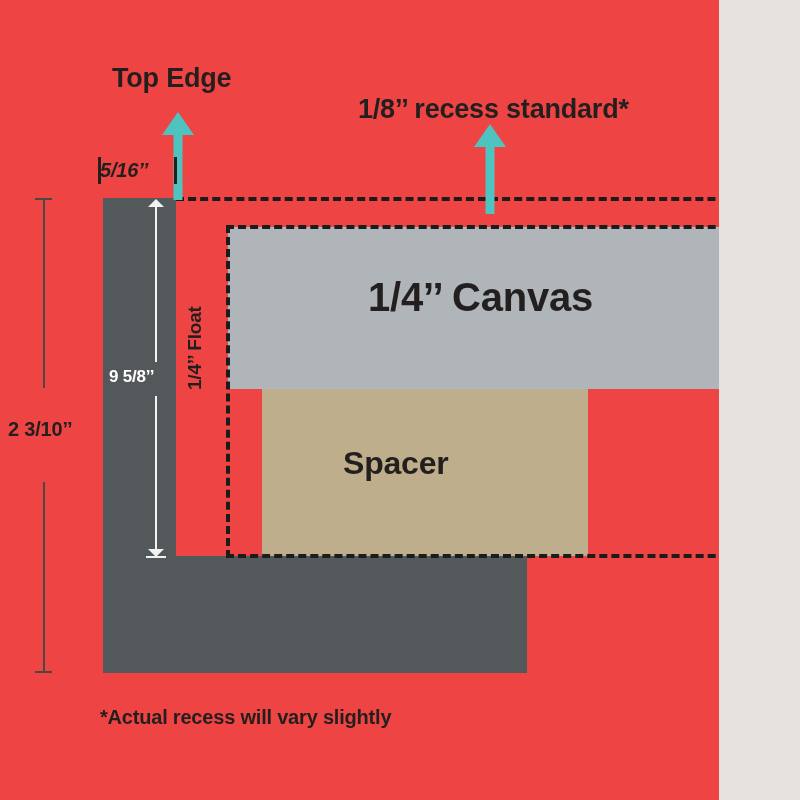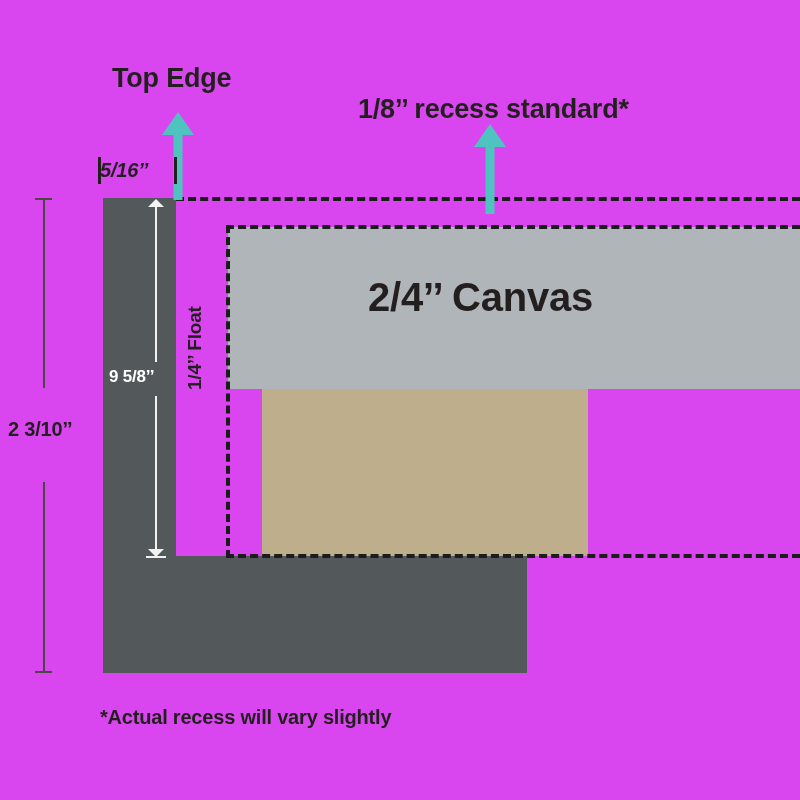--- a/index.html
+++ b/index.html
@@ -5,23 +5,23 @@
   html, body {
     margin: 0;
     padding: 0;
   }
   body {
     background: #e6e2dd;
     font-family: "Liberation Sans", sans-serif;
   }
   #stage {
     position: relative;
-    width: 800px;
+    width: 719px;
     height: 800px;
-    background: #d946ef;
+    background: #ef4444;
     overflow: hidden;
   }
 
   
   .block { position: absolute; }
 
   #frame-vertical {
     left: 103px; top: 198px;
     width: 73px; height: 360px;
     background: #53595a;
@@ -233,19 +233,20 @@
   <div class="label" id="label-recess">1/8’’ recess standard*</div>
 
   <div class="label" id="label-fivesixteenths">5/16’’</div>
 
   <div class="label" id="label-overall">2 3/10’’</div>
 
   <div class="label" id="label-onefiveeighths">9 5/8’’</div>
 
   <div class="label" id="label-float">1/4’’ Float</div>
 
-  <div class="label" id="label-canvas">2/4’’ Canvas</div>
-
+  <div class="label" id="label-canvas">1/4’’ Canvas</div>
+
+  <div class="label" id="label-spacer">Spacer</div>
 
 
   <div class="label" id="label-footnote">*Actual recess will vary slightly</div>
 
 </div>
 
 </body></html>

